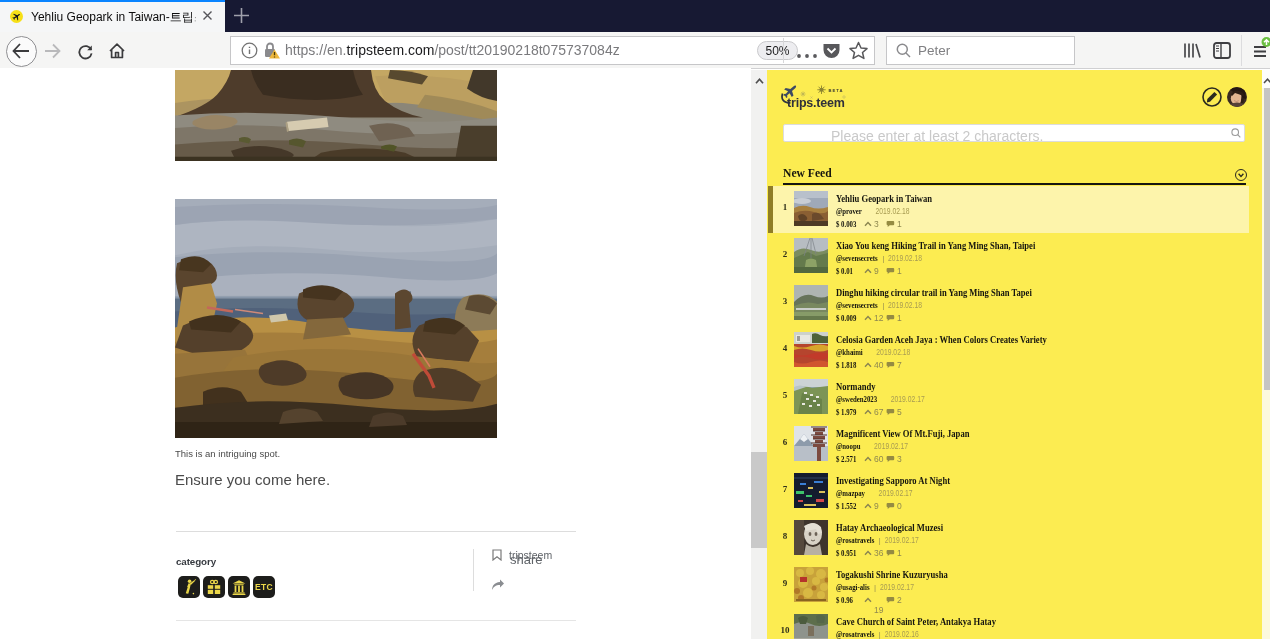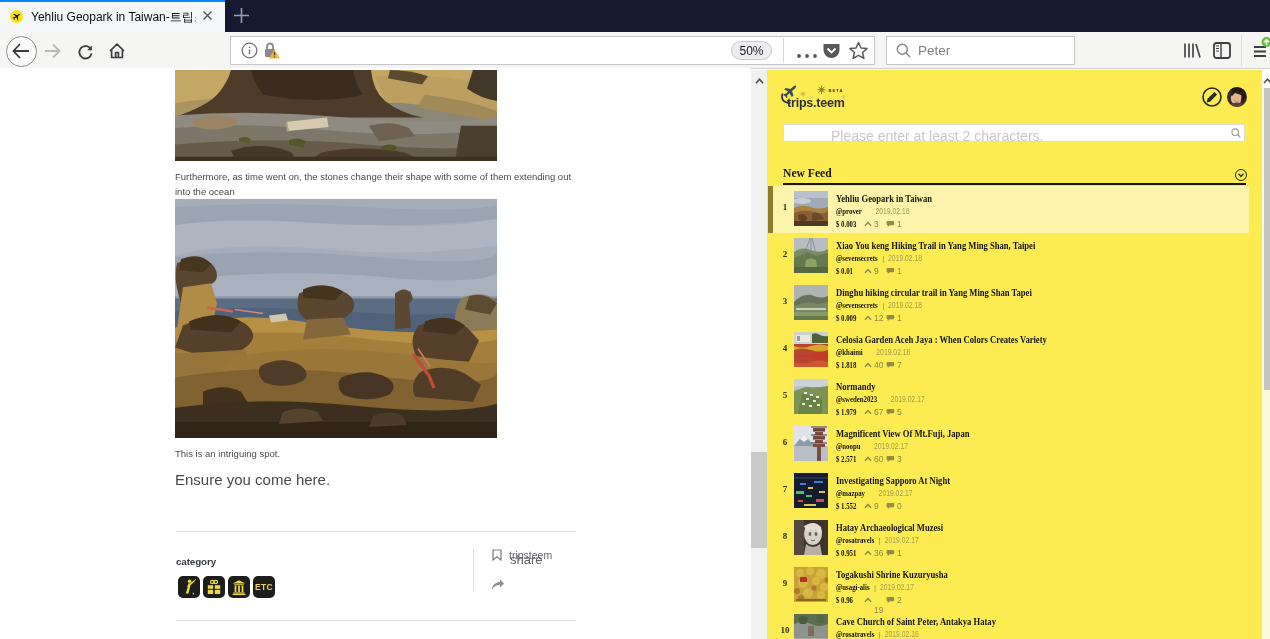--- a/index.html
+++ b/index.html
@@ -52,22 +52,23 @@
   <svg class="abs" style="left:241px;top:42px" width="17" height="17" viewBox="0 0 17 17">
       <circle cx="8.5" cy="8.5" r="7.3" stroke="#737373" stroke-width="1.3" fill="none"></circle>
       <path d="M8.5 7.5 L8.5 12 M8.5 4.7 L8.5 6" stroke="#737373" stroke-width="1.4"></path>
     </svg>
   <svg class="abs" style="left:262px;top:41px" width="20" height="19" viewBox="0 0 20 19">
       <rect x="3" y="8" width="10" height="8" rx="1.2" fill="#8a8a8d"></rect>
       <path d="M5 8 V5.5 A3 3 0 0 1 11 5.5 V8" stroke="#8a8a8d" stroke-width="1.8" fill="none"></path>
       <path d="M12.5 8.5 L18 17.5 L7 17.5 Z" fill="#edb73d"></path>
       <path d="M12.5 11 L12.5 14.2 M12.5 15.4 L12.5 16.6" stroke="#4a3a00" stroke-width="1.3"></path>
     </svg>
-
-  <div class="abs" style="left:731px;top:41px;width:41px;height:19px;border-radius:10px;background:#ededf0;border:1px solid #c9c9cc;box-sizing:border-box;text-align:center;font-size:12px;color:#1b1b1d;line-height:18px;">50%</div>
+  <div class="abs" style="left:285px;top:42px;font-size:14px;color:#7a7a7d;">https://en.<span style="color:#1b1b1d">tripsteem.com</span>/post/tt20190218t075737084z</div>
+
+  <div class="abs" style="left:757px;top:41px;width:41px;height:19px;border-radius:10px;background:#ededf0;border:1px solid #c9c9cc;box-sizing:border-box;text-align:center;font-size:12px;color:#1b1b1d;line-height:18px;">50%</div>
   <div class="abs" style="left:783px;top:38px;width:1px;height:25px;background:#d7d7d9;"></div>
 
   <div class="abs" style="left:795px;top:46px;width:26px;height:8px;"><svg width="26" height="8">
         <circle cx="4" cy="4" r="1.9" fill="#5a5a5d"></circle>
         <circle cx="12" cy="4" r="1.9" fill="#5a5a5d"></circle>
         <circle cx="20" cy="4" r="1.9" fill="#5a5a5d"></circle>
       </svg></div>
 
   <svg class="abs" style="left:822px;top:42px" width="19" height="18" viewBox="0 0 19 18">
       <path d="M1.5 2 H17.5 V8 A8 8 0 0 1 1.5 8 Z" fill="#58585b"></path>
@@ -119,21 +120,20 @@
 <path d="M286 54 h36 v34 h-42z" fill="#4a3e2c"></path>
 <path d="M112 50 l40 -4 1.5 9 -40 4z" fill="#d6cbb0"></path>
 <path d="M112 50 l2 9 -2 1 -1.5 -9z" fill="#aca083"></path>
 <path d="M56 78 q28 -9 56 0 q16 6 -6 8 l-46 0z" fill="#453829"></path>
 <path d="M146 80 q42 -8 84 0 l18 8 H134 Z" fill="#4a3b28"></path>
 <path d="M114 68 q9 -4 17 1 l-3 6 -14 -3z" fill="#56562e"></path>
 <path d="M206 74 q9 -4 16 0 l-3 5 -13 -3z" fill="#515427"></path>
 <path d="M64 66 q7 -3 12 1 l-2 4 -10 -2z" fill="#5a5a32"></path>
 <path d="M0 84 H322 V88 H0 Z" fill="#3b3221"></path>
 </svg></div>
-  <div class="abs" style="left:175px;top:169px;width:420px;font-size:9.5px;color:#4a4a4a;line-height:15px;">Furthermore, as time went on, the stones change their shape with some of them extending out<br>into the ocean</div>
   <div id="photo2" class="abs" style="left:175px;top:199px;width:322px;height:239px;"><svg width="322" height="239" viewBox="0 0 322 238" preserveAspectRatio="none">
 <rect width="322" height="238" fill="#a6adb9"></rect>
 <rect width="322" height="98" fill="#a5adba"></rect>
 <path d="M0 26 Q80 16 170 24 T322 20 v26 Q240 58 150 50 T0 56 Z" fill="#aeb5c1"></path>
 <path d="M0 8 Q90 2 190 8 T322 6 v14 Q230 30 140 24 T0 26 Z" fill="#9ca4b3"></path>
 <path d="M0 58 Q90 48 200 58 T322 54 v24 Q230 92 140 82 T0 86 Z" fill="#9aa3b2"></path>
 <path d="M30 78 Q120 70 210 78 T322 74 v22 H30 Z" fill="#aab1be"></path>
 <rect y="97" width="322" height="2" fill="#8695a8"></rect>
 <rect y="99" width="322" height="31" fill="#5b6d82"></rect>
 <path d="M0 112 Q80 105 170 112 T322 110 V136 H0 Z" fill="#50617a"></path>

